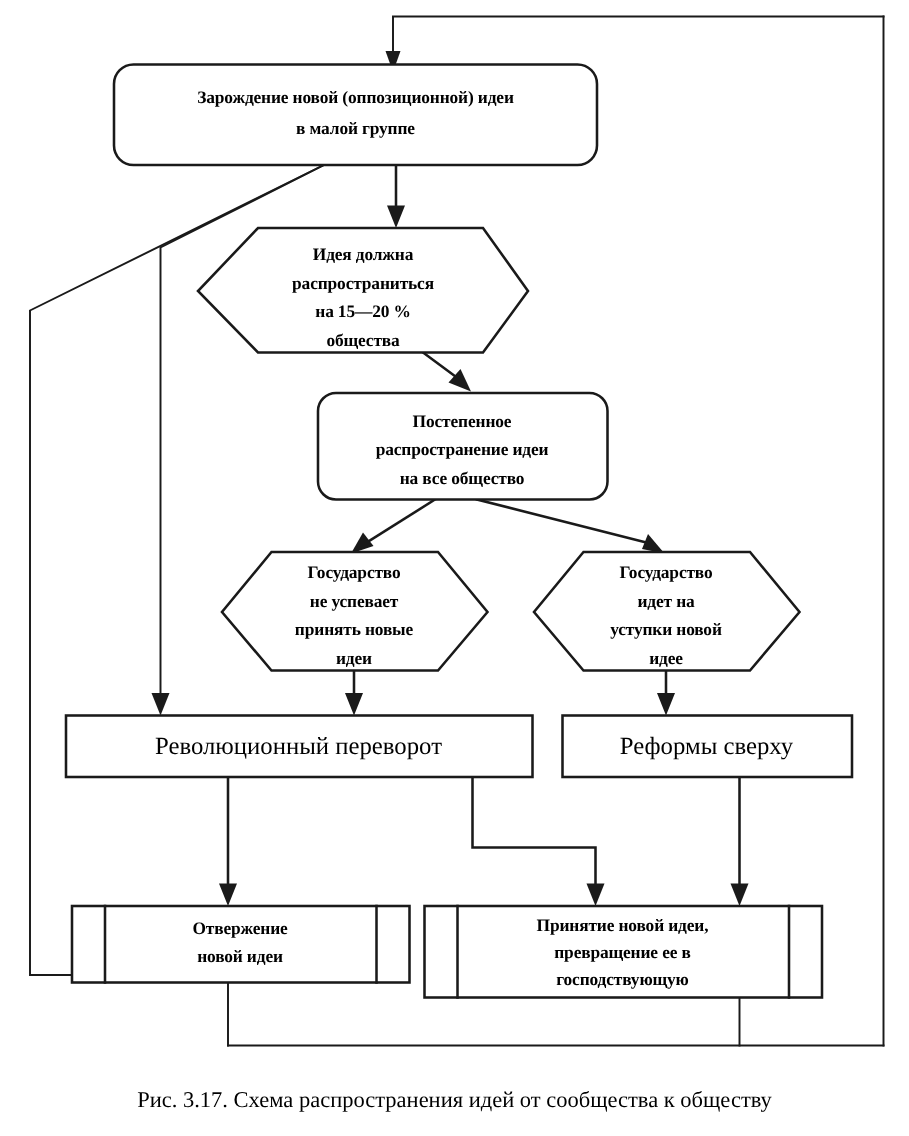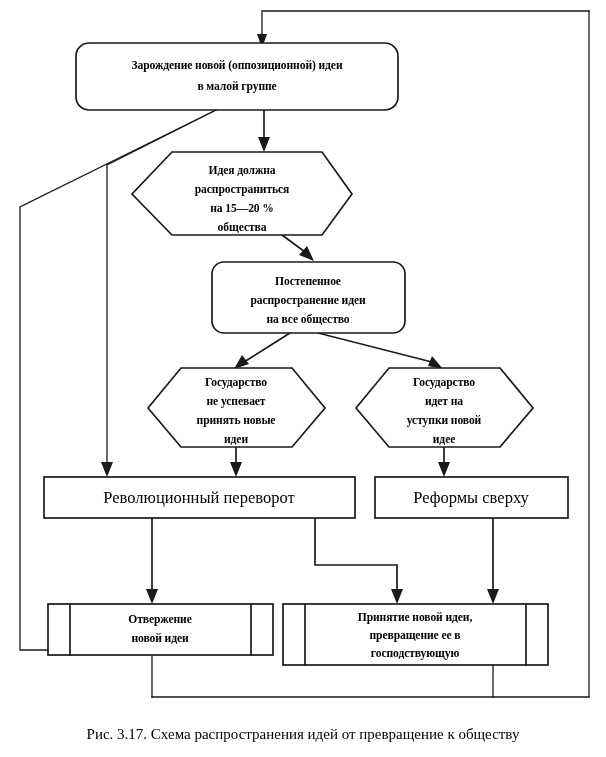--- a/index.html
+++ b/index.html
@@ -220,17 +220,17 @@
       <line class="connector" x1="526" y1="604" x2="526" y2="665"></line>
       <text class="node-text" x="415" y="618">Принятие новой идеи,</text>
       <text class="node-text" x="415" y="636">превращение ее в</text>
       <text class="node-text" x="415" y="654">господствующую</text>
     </g>
 
   </svg>
 
   <div class="caption-bar">
     <div class="caption-text">
-      <b>Рис. 3.17.</b><span> </span><span>Схема распространения идей от превращение к обществу</span>
+      <b>Рис. 3.17.</b><span> </span><span>Схема распространения идей от сообщества к обществу</span>
     </div>
   </div>
 
 </div>
 
 </body></html>

